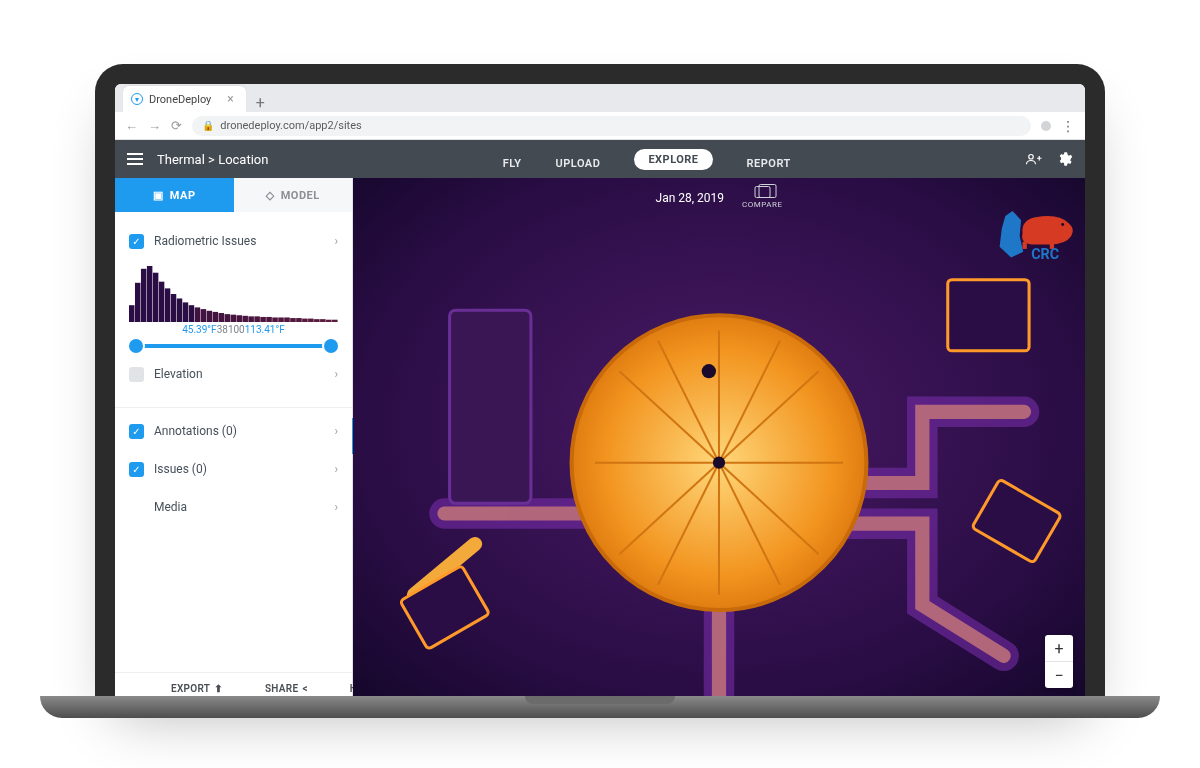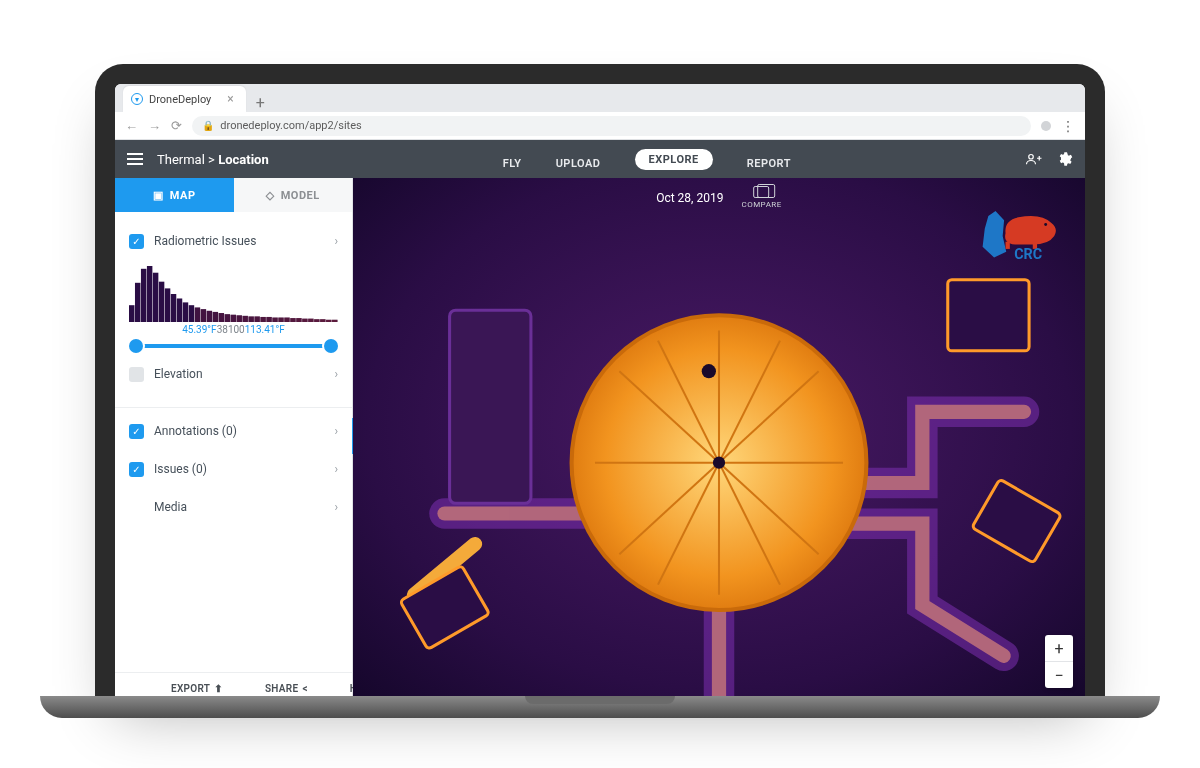--- a/index.html
+++ b/index.html
@@ -23,21 +23,21 @@
   .url{background:#f1f3f4;border-radius:12px;flex:1;height:20px;display:flex;align-items:center;gap:6px;padding:0 10px;color:#5c5c5c;}
   .url .lock{font-size:10px;color:#5c5c5c;}
   .dot{width:10px;height:10px;border-radius:50%;background:#d2d4d7;margin-left:auto;}
   .menu3{font-size:14px;color:#6b6b6b;}
 
   
   .app-header{height:38px;background:#434a52;display:flex;align-items:center;color:#fff;font-size:12px;padding:0 12px;gap:14px;}
   .hamburger{display:flex;flex-direction:column;gap:3px;}
   .hamburger span{width:16px;height:2px;background:#fff;display:block;}
   .breadcrumb{font-size:13px;}
-  .breadcrumb b{font-weight:700;}
+  .breadcrumb b{font-weight:400;}
   .nav-center{margin-left:auto;display:flex;align-items:flex-end;gap:34px;}
   .nav-link{color:#e8eaed;letter-spacing:.5px;font-size:11px;font-weight:600;}
   .nav-pill{background:#fff;color:#434a52;border-radius:12px;padding:4px 14px;font-size:11px;font-weight:700;letter-spacing:.5px;}
   .hdr-right{margin-left:auto;display:flex;align-items:center;gap:14px;}
   .icon-share-user{width:18px;height:14px;}
   .gear{width:16px;height:16px;}
 
   
   .app-body{flex:1;display:flex;min-height:0;}
   .sidebar{width:238px;background:#fff;display:flex;flex-direction:column;border-right:1px solid #e0e2e5;position:relative;}
@@ -66,21 +66,21 @@
   .sb-footer .fbtn{display:flex;align-items:center;gap:4px;margin-left:42px;}
   .collapse{position:absolute;right:-14px;top:240px;width:14px;height:36px;background:#1e9aef;color:#fff;display:flex;align-items:center;justify-content:center;border-radius:0 4px 4px 0;font-size:10px;}
 
   
   .map{flex:1;position:relative;background:radial-gradient(circle at 52% 52%, #f7a92a 0 19%, transparent 19.4%), linear-gradient(#1a0a2b,#1a0a2b); overflow:hidden;}
   .thermal-canvas{position:absolute;inset:0;}
   .date-bar{position:absolute;top:8px;left:50%;transform:translateX(-50%);color:#fff;font-size:12px;display:flex;align-items:center;gap:18px;}
   .compare{display:flex;flex-direction:column;align-items:center;color:#cfd3d7;font-size:8px;letter-spacing:.5px;}
   .compare .sq{width:16px;height:12px;border:1.5px solid #cfd3d7;border-radius:2px;position:relative;margin-bottom:2px;}
   .compare .sq::after{content:"";position:absolute;left:3px;top:-3px;width:16px;height:12px;border:1.5px solid #cfd3d7;border-radius:2px;}
-  .brand{position:absolute;right:25px;top:28px;text-align:left;}
+  .brand{position:absolute;right:8px;top:28px;text-align:left;}
   .brand svg{width:86px;height:60px;}
   .zoom{position:absolute;right:12px;bottom:16px;width:28px;background:#fff;border-radius:3px;box-shadow:0 1px 4px rgba(0,0,0,.25);display:flex;flex-direction:column;}
   .zoom button{all:unset;height:26px;display:flex;align-items:center;justify-content:center;font-size:16px;color:#333;cursor:pointer;}
   .zoom .div{height:1px;background:#e2e4e7;}
 </style>
 </head>
 <body>
 
 <div class="laptop">
   <div class="screen-bezel">
@@ -323,21 +323,21 @@
               <line x1="262" y1="190" x2="458" y2="370"></line>
               <line x1="262" y1="370" x2="458" y2="190"></line>
               <line x1="300" y1="160" x2="420" y2="400"></line>
               <line x1="300" y1="400" x2="420" y2="160"></line>
             </g>
             <circle cx="350" cy="190" r="7" fill="#1a0a2b"></circle>
             <circle cx="360" cy="280" r="6" fill="#1a0a2b"></circle>
           </svg>
 
           <div class="date-bar">
-            <span>Oct 28, 2019</span>
+            <span>Jan 28, 2019</span>
             <div class="compare">
               <div class="sq"></div>
               <span>COMPARE</span>
             </div>
           </div>
 
           <div class="brand">
             <svg viewBox="0 0 120 80">
               <path d="M30 5 L20 12 L15 30 L12 55 L28 70 L45 62 L40 40 L42 18 Z" fill="#1e77c7"></path>
               <g transform="translate(34,8)">

